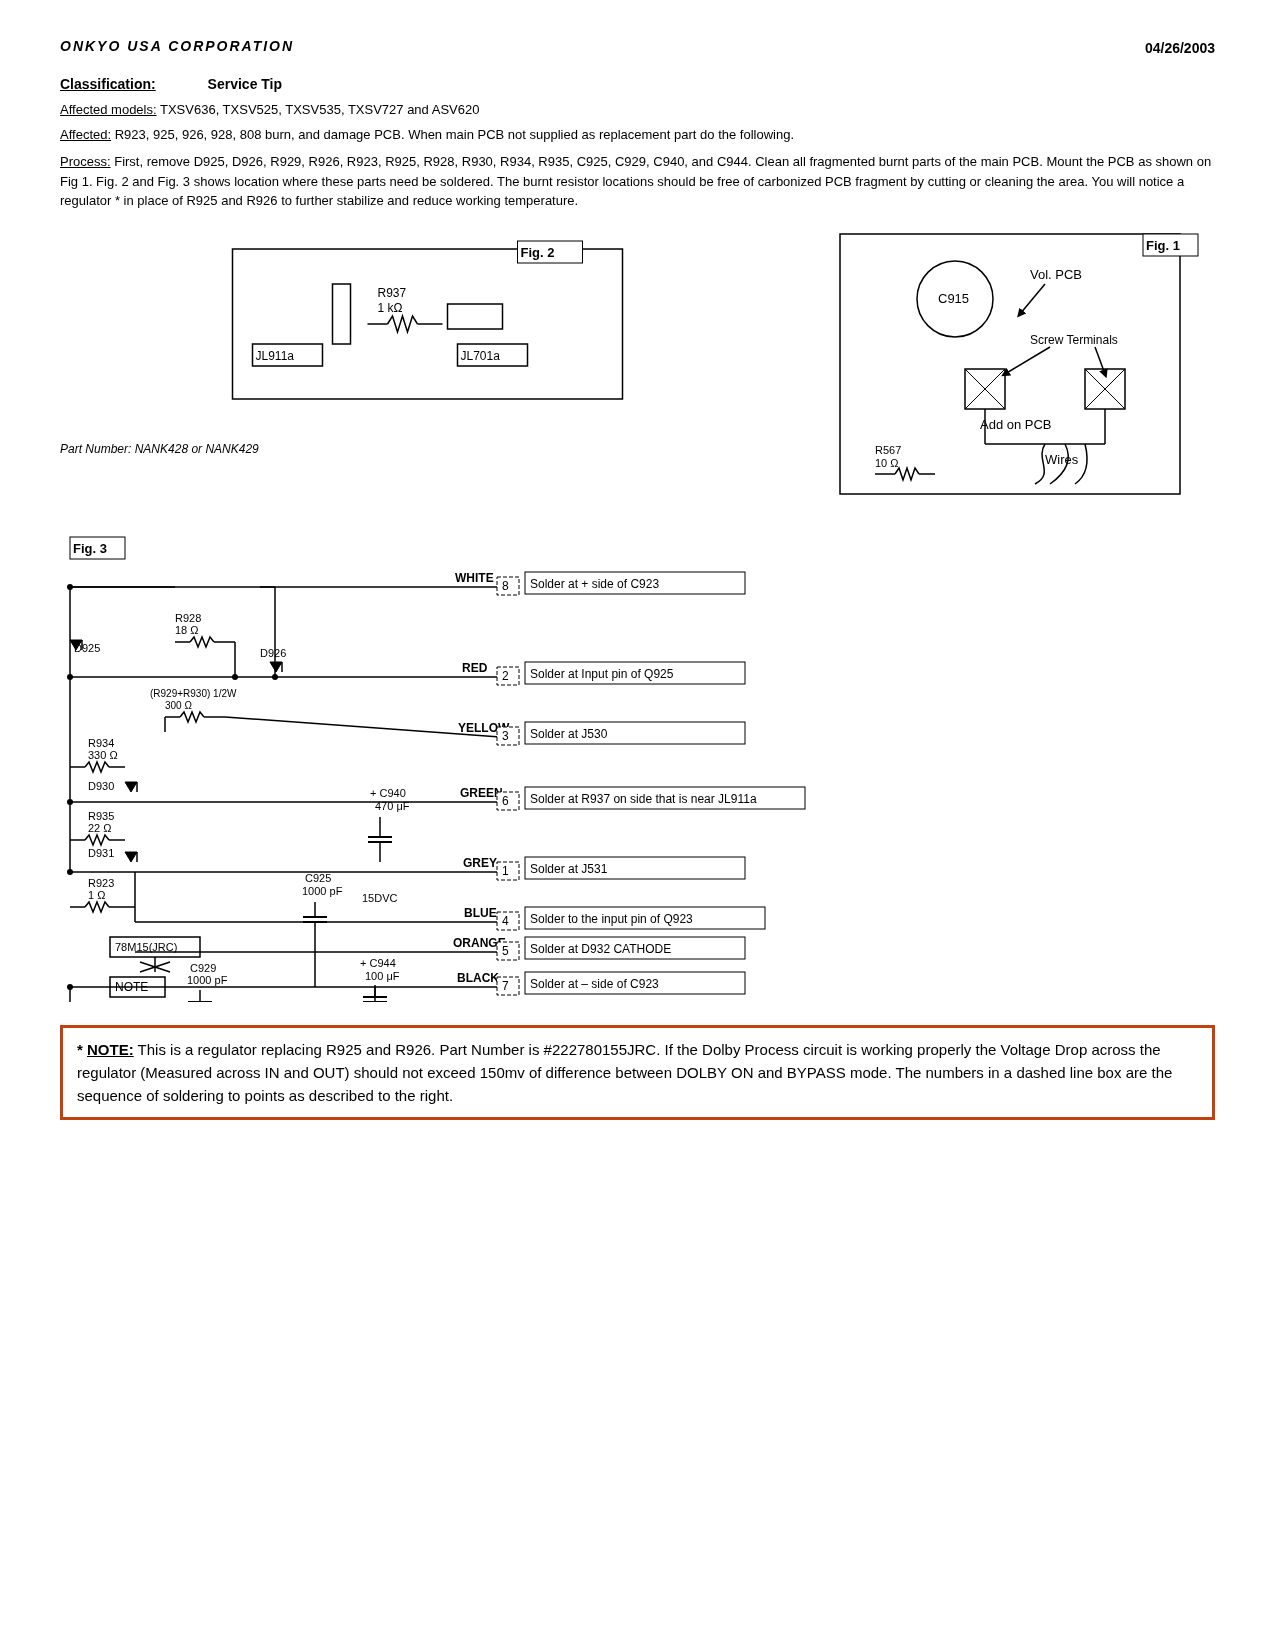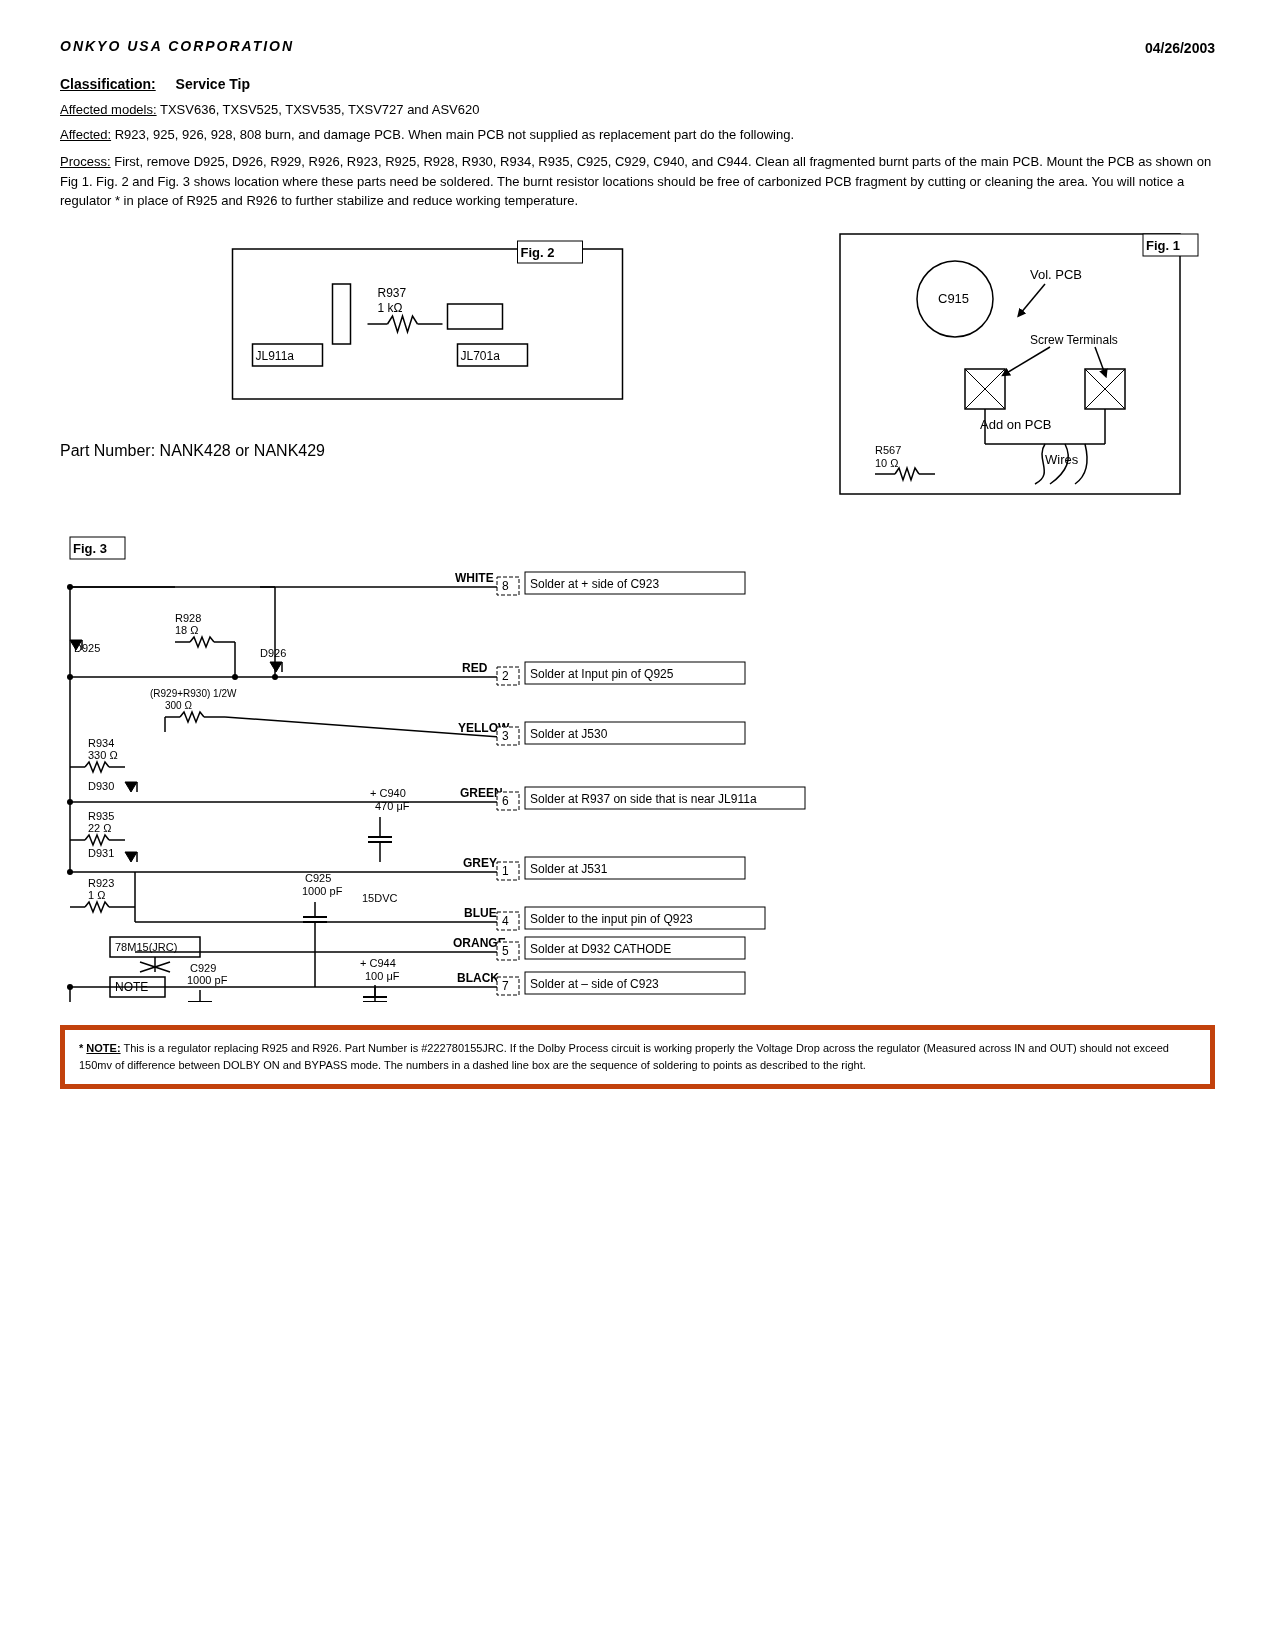--- a/index.html
+++ b/index.html
@@ -42,21 +42,21 @@
     .classification-line {
       margin-bottom: 10px;
       font-size: 14px;
     }
     .classification-line .label {
       font-weight: bold;
       text-decoration: underline;
     }
     .classification-line .value {
       font-weight: bold;
-      margin-left: 16px;
+      margin-left: 48px;
     }
     .affected-models {
       margin-bottom: 10px;
       font-size: 13px;
     }
     .affected-models .label { text-decoration: underline; }
     .problem-line {
       margin-bottom: 10px;
       font-size: 13px;
     }
@@ -84,36 +84,37 @@
     }
     svg.fig2-svg {
       width: 100%;
       height: 200px;
     }
     svg.fig1-svg {
       width: 380px;
       height: 280px;
     }
     .part-number {
-      font-size: 16px;
+      font-size: 12px;
       margin-top: 10px;
       margin-bottom: 30px;
+      font-style: italic;
     }
 
     
     .fig3-section {
       margin-bottom: 20px;
       text-align: right;
     }
 
     
     .note-box {
-      border: 5px solid #c2410c;
+      border: 3px solid #c2410c;
       padding: 10px 14px;
-      font-size: 11px;
+      font-size: 15px;
       line-height: 1.55;
       margin-top: 10px;
     }
     .note-box .star { font-weight: bold; }
     .note-box .underline { text-decoration: underline; font-weight: bold; }
 
     text { font-family: Arial, sans-serif; }
   </style>
 </head>
 <body>

